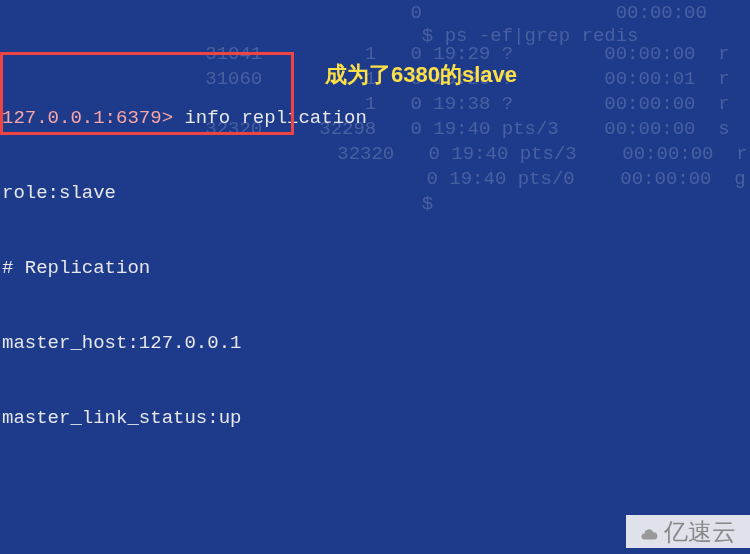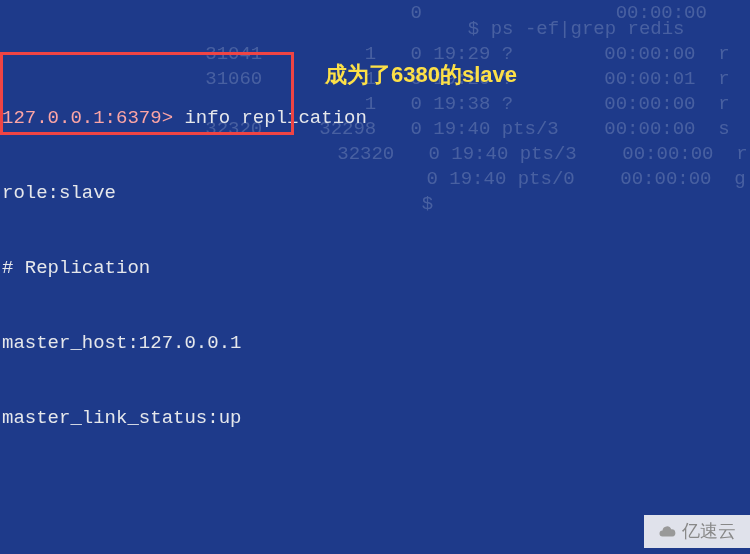--- a/index.html
+++ b/index.html
@@ -53,37 +53,37 @@
       font-size: 22px;
       white-space: nowrap;
     }
     .watermark {
       position: absolute;
       bottom: 6px;
       right: 0;
       background: rgba(245, 245, 245, 0.9);
       color: #888;
       font-family: 'Microsoft YaHei', sans-serif;
-      font-size: 18px;
+      font-size: 24px;
       padding: 4px 14px;
       display: flex;
       align-items: center;
       gap: 6px;
     }
     .watermark-icon {
       width: 18px;
       height: 18px;
       display: inline-block;
     }
   </style>
 </head>
 <body>
 
 <div class="bg-text" style="top:1px;left:0px;">                                    0                 00:00:00</div>
-<div class="bg-text" style="top:17px;left:0px;margin-left:46px;">                                     $ ps -ef|grep redis</div>
+<div class="bg-text" style="top:24px;left:0px;">                                     $ ps -ef|grep redis</div>
 <div class="bg-text" style="top:42px;left:0px;">                  31041         1   0 19:29 ?        00:00:00  r</div>
 <div class="bg-text" style="top:67px;left:0px;">                  31060         1   0 19:29 ?        00:00:01  r</div>
 <div class="bg-text" style="top:92px;left:0px;">                                1   0 19:38 ?        00:00:00  r</div>
 <div class="bg-text" style="top:117px;left:0px;">                  32320     32298   0 19:40 pts/3    00:00:00  s</div>
 <div class="bg-text" style="top:142px;left:0px;padding-left:18px;">                            32320   0 19:40 pts/3    00:00:00  r</div>
 <div class="bg-text" style="top:167px;left:16px;">                                    0 19:40 pts/0    00:00:00  g</div>
 <div class="bg-text" style="top:192px;left:0px;">                                     $</div>
 
 <div class="terminal-content">
   <span class="line" style="height:6px;overflow:hidden;"></span>

